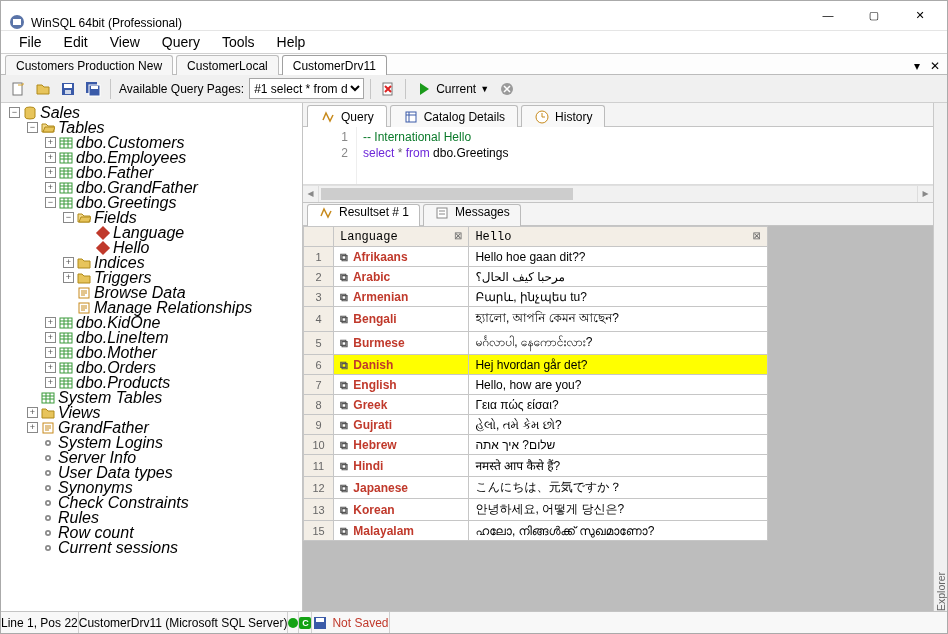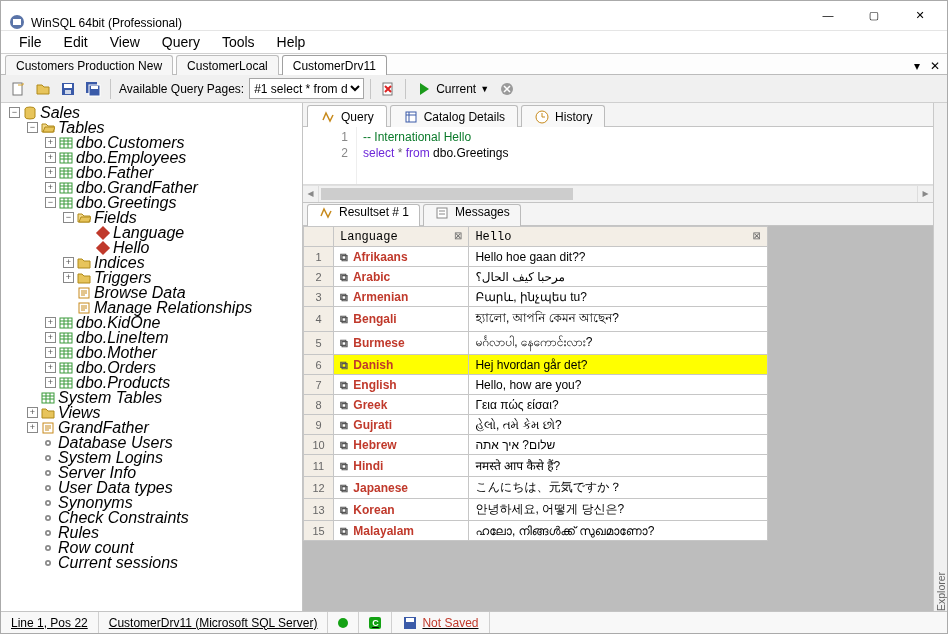--- a/index.html
+++ b/index.html
@@ -81,21 +81,21 @@
 table.grid th, table.grid td { border:1px solid #c6c6c6; padding: 2px 6px; height:20px; text-align:left;}
 table.grid th { background:#f3eee6; font-weight:normal; font-family: Consolas, "Courier New", monospace;}
 table.grid th.rownum, table.grid td.rownum { width:30px; text-align:center; background:#f3eee6; color:#666; font-family: "Segoe UI", sans-serif; font-size:11px;}
 table.grid td.langcell { color:#c0392b; font-weight:bold; }
 .grid .hl td:not(.rownum) { background:#ffff00;}
 .cell-pre { display:inline-block; width:10px; color:#555; font-family: "Segoe UI"; font-size: 11px;}
 .colclose { float:right; font-size:10px; color:#666;}
 
 
 .statusbar { height: 22px; display:flex; align-items:center; border-top:1px solid #c4c4c4; background:#f8f8f8; font-size:11px;}
-.sb-cell { padding: 0 10px; border-right:1px solid #d0d0d0; height:100%; display:flex; align-items:center; gap:4px;text-decoration:underline;}
+.sb-cell { padding: 0 0; border-right:1px solid #d0d0d0; height:100%; display:flex; align-items:center; gap:4px;}
 .green-dot { width:10px; height:10px; border-radius:50%; background:#14a214;}
 .green-c { width:12px; height:12px; background:#14a214; color:#fff; font-weight:bold; font-size:9px; display:flex; align-items:center; justify-content:center; border-radius:2px;}
 
 
 .ic { width:16px; height:16px;}
 </style>
 </head>
 <body>
 
 <div class="titlebar">
@@ -446,32 +446,20 @@
                 </li>
                 <li>
                   <div class="tree-row">
                     <span class="tw none"></span>
                     <span class="ticon">
                       <svg viewBox="0 0 14 14">
                         <circle cx="7" cy="7" r="3" fill="#888"></circle>
                         <circle cx="7" cy="7" r="1.3" fill="#fff"></circle>
                       </svg>
                     </span>
-                    <span class="tree-label">Database Users</span>
-                  </div>
-                </li>
-                <li>
-                  <div class="tree-row">
-                    <span class="tw none"></span>
-                    <span class="ticon">
-                      <svg viewBox="0 0 14 14">
-                        <circle cx="7" cy="7" r="3" fill="#888"></circle>
-                        <circle cx="7" cy="7" r="1.3" fill="#fff"></circle>
-                      </svg>
-                    </span>
                     <span class="tree-label">System Logins</span>
                   </div>
                 </li>
                 <li>
                   <div class="tree-row">
                     <span class="tw none"></span>
                     <span class="ticon">
                       <svg viewBox="0 0 14 14">
                         <circle cx="7" cy="7" r="3" fill="#888"></circle>
                         <circle cx="7" cy="7" r="1.3" fill="#fff"></circle>

